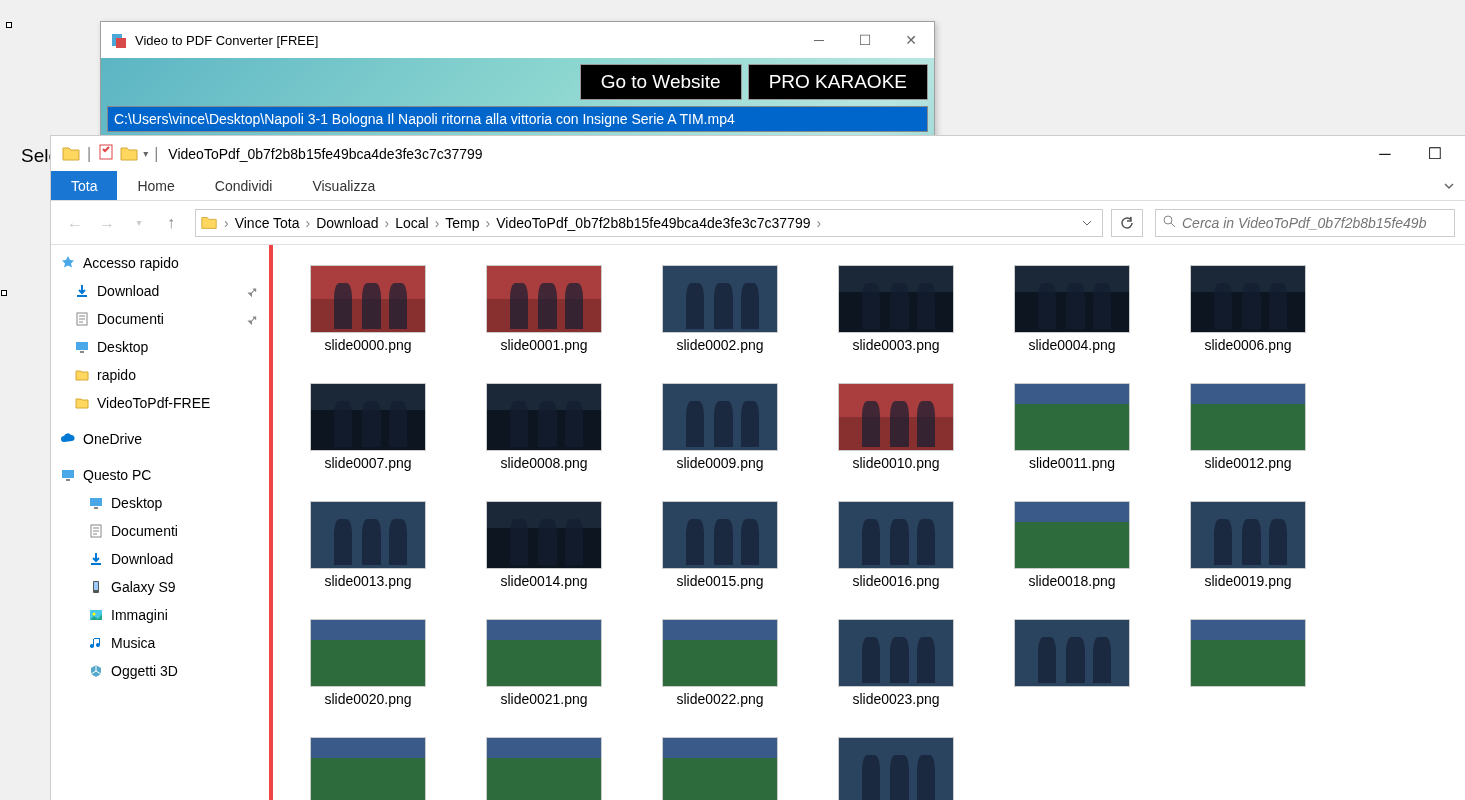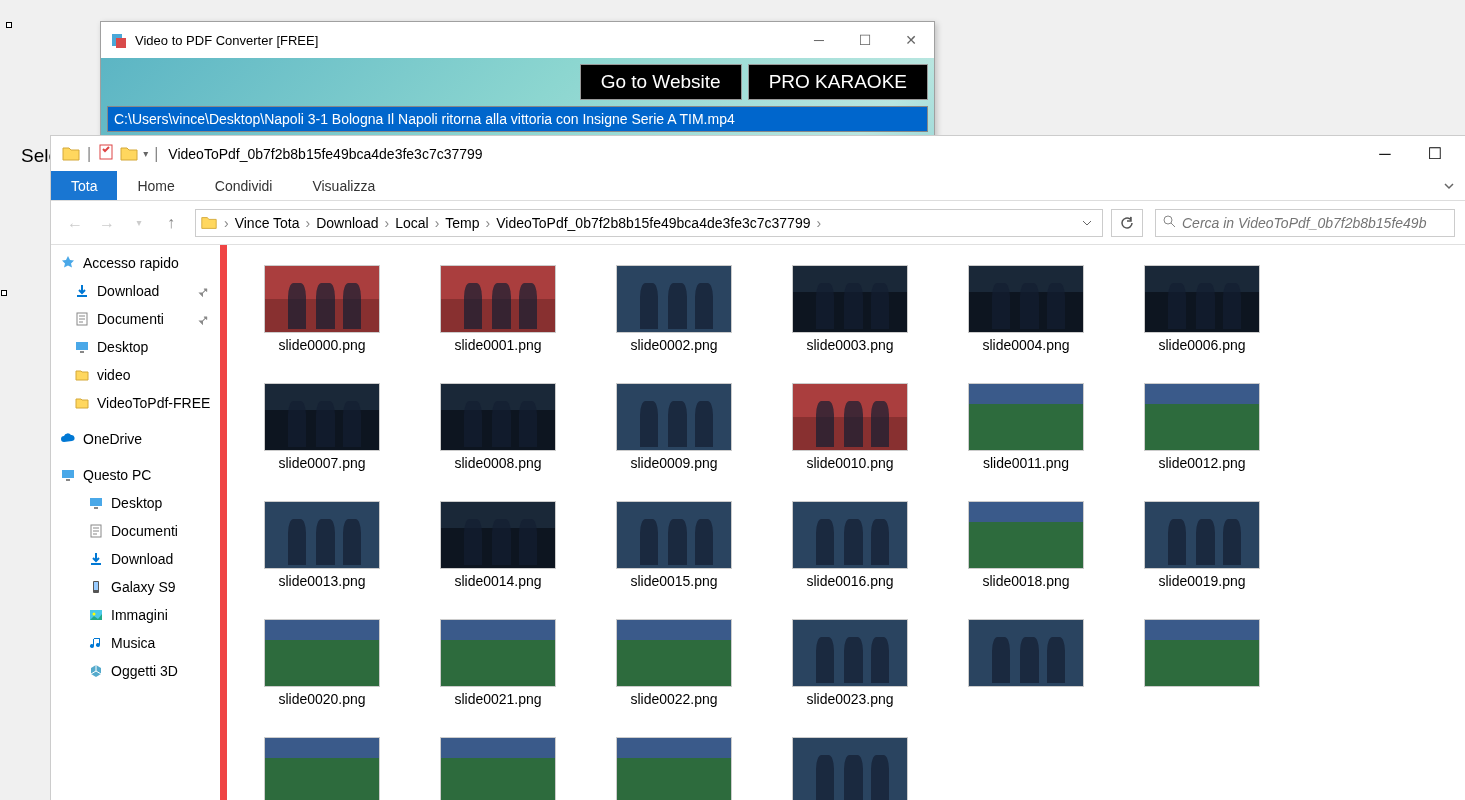--- a/index.html
+++ b/index.html
@@ -44,21 +44,21 @@
 .bc-folder-icon { width: 18px; height: 18px; margin-right: 4px; }
 .bc-item { padding: 0 4px; cursor: pointer; }
 .bc-sep { color: #888; padding: 0 2px; }
 .bc-dd { margin-left: auto; color: #666; padding: 0 6px; cursor: pointer; }
 .refresh-btn { width: 32px; height: 28px; border: 1px solid #ccc; display: flex; align-items: center; justify-content: center; margin-left: 4px; cursor: pointer; }
 .search-box { width: 300px; height: 28px; border: 1px solid #ccc; display: flex; align-items: center; padding: 0 6px; margin-left: 8px; }
 .search-box input { border: none; outline: none; flex: 1; font-size: 14px; font-style: italic; color: #888; }
 .search-icon { color: #666; margin-right: 6px; }
 
 .explorer-body { display: flex; height: calc(100% - 109px); }
-.nav-pane { width: 176px; border-right: 7px solid #ef4444; overflow-y: auto; padding-top: 4px; position: relative; }
+.nav-pane { width: 222px; border-right: 4px solid #ef4444; overflow-y: auto; padding-top: 4px; position: relative; }
 .nav-pane::-webkit-scrollbar { width: 16px; }
 .nav-pane::-webkit-scrollbar-track { background: #f0f0f0; }
 .nav-pane::-webkit-scrollbar-thumb { background: #ccc; }
 .nav-group { margin-bottom: 8px; }
 .nav-item { height: 28px; display: flex; align-items: center; padding-left: 22px; font-size: 14px; cursor: pointer; gap: 6px; }
 .nav-item.top { padding-left: 8px; font-weight: normal; }
 .nav-item.sub { padding-left: 36px; }
 .nav-icon { width: 18px; height: 18px; flex-shrink: 0; display: flex; align-items: center; justify-content: center; }
 .pin-icon { width: 12px; height: 12px; color: #888; margin-left: auto; margin-right: 8px; transform: rotate(45deg); }
 
@@ -220,21 +220,21 @@
                 </svg>
               </span>
               <span>Desktop</span>
             </div>
             <div class="nav-item">
               <span class="nav-icon">
                 <svg width="16" height="16" viewBox="0 0 16 16">
                   <path d="M2 4h5l1 1h6v8H2z" fill="#ffd75e" stroke="#d4a838"></path>
                 </svg>
               </span>
-              <span>video</span>
+              <span>rapido</span>
             </div>
             <div class="nav-item">
               <span class="nav-icon">
                 <svg width="16" height="16" viewBox="0 0 16 16">
                   <path d="M2 4h5l1 1h6v8H2z" fill="#ffd75e" stroke="#d4a838"></path>
                 </svg>
               </span>
               <span>VideoToPdf-FREE</span>
             </div>
           </div>

